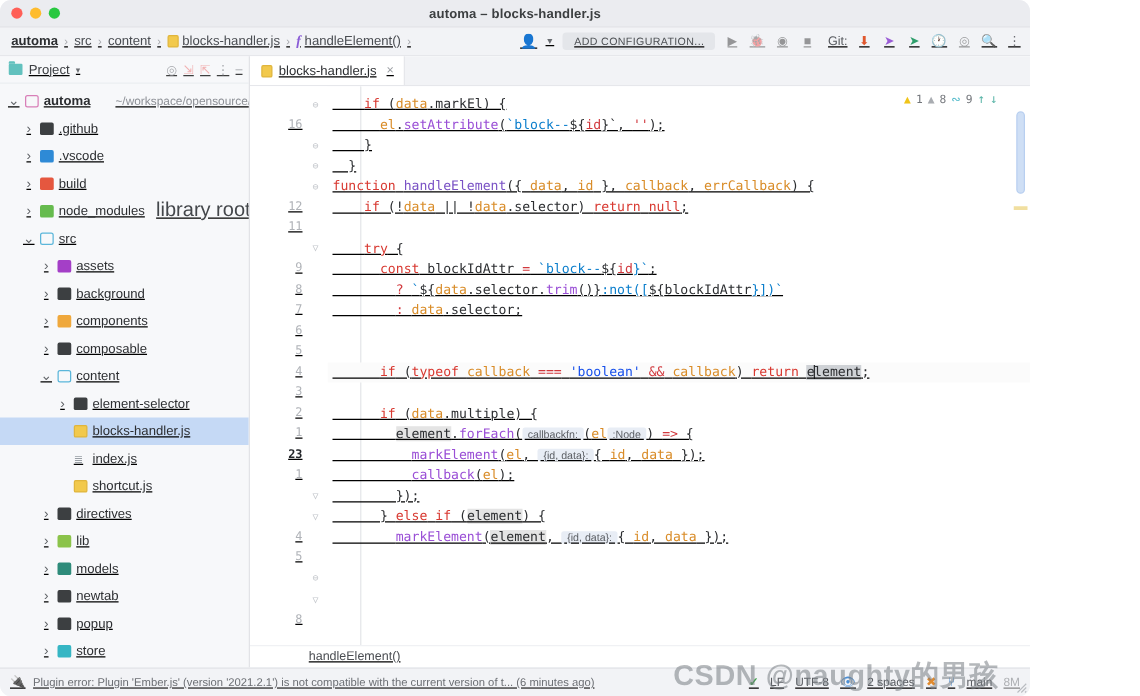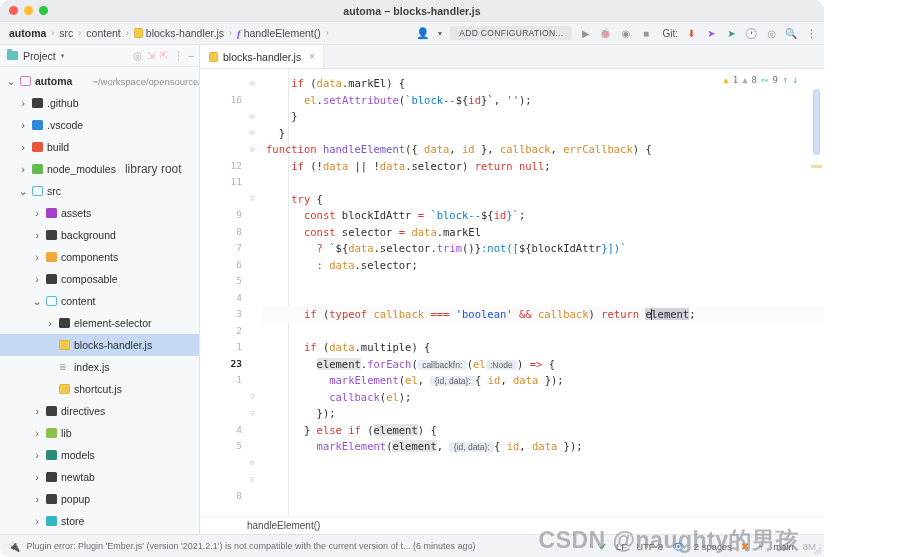--- a/index.html
+++ b/index.html
@@ -11,20 +11,21 @@
     -webkit-font-smoothing: antialiased;
   }
   .app {
     position: relative;
     width: 824px; height: 557px;
     background: #f7f8fa;
     border-radius: 9px;
     overflow: hidden;
     display: flex;
     flex-direction: column;
+    text-decoration: underline;
   }
 
   
   .titlebar {
     height: 22px;
     background: #ebecf0;
     display: flex;
     align-items: center;
     position: relative;
     flex: 0 0 22px;
@@ -122,21 +123,21 @@
   .row.selected { background: #c5d9f5; }
   .arrow { width: 10px; color: #5f6266; font-size: 8px; text-align:center; flex:0 0 10px; }
   .arrow.blank { visibility: hidden; }
   .indent-1 { padding-left: 6px; }
   .indent-2 { padding-left: 18px; }
   .indent-3 { padding-left: 32px; }
   .indent-4 { padding-left: 45px; }
   .lbl { font-size: 10.5px; }
   .lbl.b { font-weight: bold; }
   .sub { color: #8d9096; font-size: 9.5px; margin-left: 16px; }
-  .tag { color: #44474b; font-size: 12px; margin-left: 5px; }
+  .tag { color: #44474b; font-size: 16px; margin-left: 5px; }
 
   .fico { width: 11px; height: 10px; border-radius: 1.5px; display:inline-block; flex:0 0 11px; }
   .fico.black { background: #3c3f41; }
   .fico.github { background: #3c3f41; }
   .fico.vscode { background: #2e8ad6; }
   .fico.red { background: #e5573f; }
   .fico.green { background: #66bb4e; }
   .fico.purple { background: #a43fc7; }
   .fico.orange { background: #efa83c; }
   .fico.lightgreen { background: #8bc34a; }
@@ -545,21 +546,20 @@
             <div class="vline" style="left:26px;"></div>
           <div class="cl"><span class="pl">    </span><span class="kw2">if</span><span class="pl"> (</span><span class="orange">data</span><span class="pl">.markEl) {</span></div>
               <div class="cl"><span class="pl">      </span><span class="orange">el</span><span class="pl">.</span><span class="mauve">setAttribute</span><span class="pl">(</span><span class="tmpl">`block--</span><span class="pl">${</span><span class="red">id</span><span class="pl">}`</span><span class="pl">, </span><span class="red">''</span><span class="pl">);</span></div>
               <div class="cl"><span class="pl">    }</span></div>
               <div class="cl"><span class="pl">  }</span></div>
               <div class="cl"><span class="kw2">function</span><span class="pl"> </span><span class="fnn">handleElement</span><span class="pl">({ </span><span class="orange">data</span><span class="pl">, </span><span class="orange">id</span><span class="pl"> }, </span><span class="orange">callback</span><span class="pl">, </span><span class="orange">errCallback</span><span class="pl">) {</span></div>
               <div class="cl"><span class="pl">    </span><span class="kw2">if</span><span class="pl"> (!</span><span class="orange">data</span><span class="pl"> || !</span><span class="orange">data</span><span class="pl">.selector) </span><span class="kw2">return</span><span class="pl"> </span><span class="kw2">null</span><span class="pl">;</span></div>
               <div class="cl"></div>
               <div class="cl"><span class="pl">    </span><span class="kw2">try</span><span class="pl"> {</span></div>
               <div class="cl"><span class="pl">      </span><span class="kw2">const</span><span class="pl"> blockIdAttr </span><span class="red">=</span><span class="pl"> </span><span class="tmpl">`block--</span><span class="pl">${</span><span class="red">id</span><span class="tmpl">}`</span><span class="pl">;</span></div>
-              <div class="cl"><span class="pl">      </span><span class="kw2">const</span><span class="pl"> selector </span><span class="red">=</span><span class="pl"> </span><span class="orange">data</span><span class="pl">.markEl</span></div>
               <div class="cl"><span class="pl">        </span><span class="red">? </span><span class="tmpl">`</span><span class="pl">${</span><span class="orange">data</span><span class="pl">.selector.</span><span class="mauve">trim</span><span class="pl">()}</span><span class="tmpl">:not([</span><span class="pl">${</span><span class="pl">blockIdAttr</span><span class="tmpl">}])`</span></div>
               <div class="cl"><span class="pl">        </span><span class="red">: </span><span class="orange">data</span><span class="pl">.selector;</span></div>
               <div class="cl"></div>
               <div class="cl"></div>
               <div class="cl cur"><span class="pl">      </span><span class="kw2">if</span><span class="pl"> (</span><span class="kw2">typeof</span><span class="pl"> </span><span class="orange">callback</span><span class="pl"> </span><span class="red">===</span><span class="pl"> </span><span class="num">'boolean'</span><span class="pl"> </span><span class="red">&amp;&amp;</span><span class="pl"> </span><span class="orange">callback</span><span class="pl">) </span><span class="kw2">return</span><span class="pl"> </span><span class="pl sel-blk"><span>e</span><span class="caret"></span><span>lement</span></span><span class="pl">;</span></div>
               <div class="cl"></div>
               <div class="cl"><span class="pl">      </span><span class="kw2">if</span><span class="pl"> (</span><span class="orange">data</span><span class="pl">.multiple) {</span></div>
               <div class="cl"><span class="pl">        </span><span class="pl hl-grey">element</span><span class="pl">.</span><span class="mauve">forEach</span><span class="pl">(</span><span class="hint"> callbackfn: </span><span class="pl">(</span><span class="orange">el</span><span class="hint"> :Node </span><span class="pl">) </span><span class="red">=&gt;</span><span class="pl"> {</span></div>
               <div class="cl"><span class="pl">          </span><span class="mauve">markElement</span><span class="pl">(</span><span class="orange">el</span><span class="pl">, </span><span class="hint"> {id, data}: </span><span class="pl">{ </span><span class="orange">id</span><span class="pl">, </span><span class="orange">data</span><span class="pl"> });</span></div>
               <div class="cl"><span class="pl">          </span><span class="mauve">callback</span><span class="pl">(</span><span class="orange">el</span><span class="pl">);</span></div>

